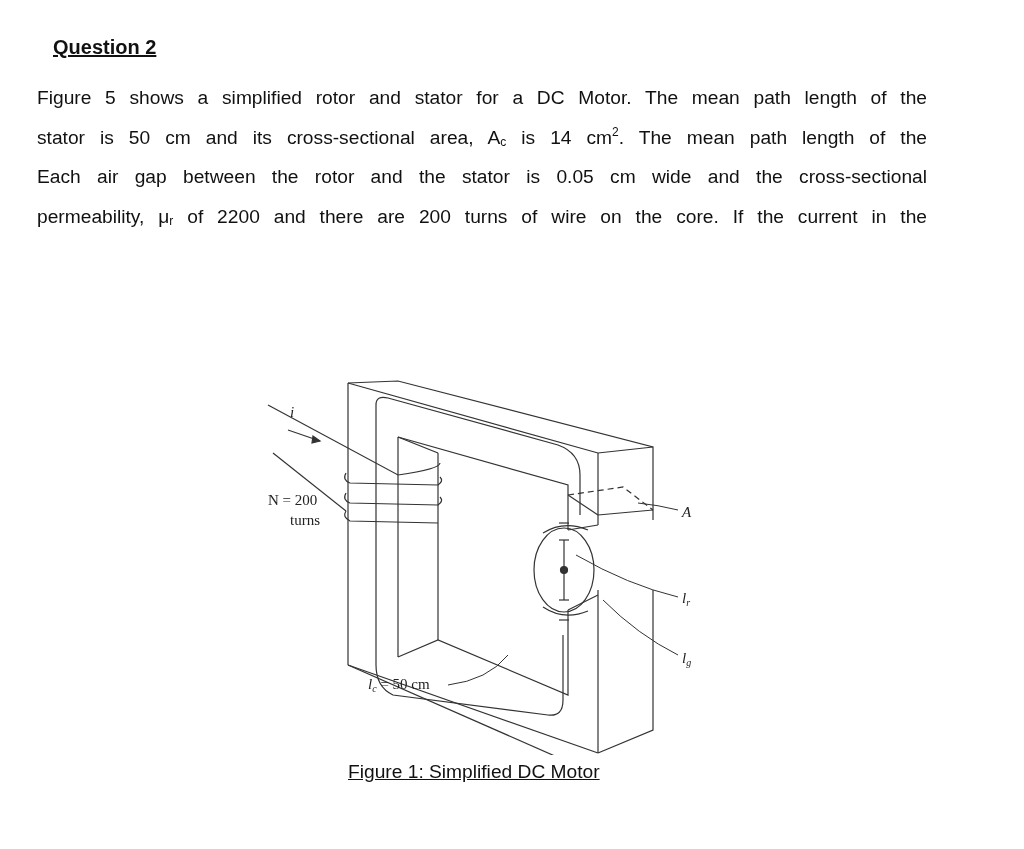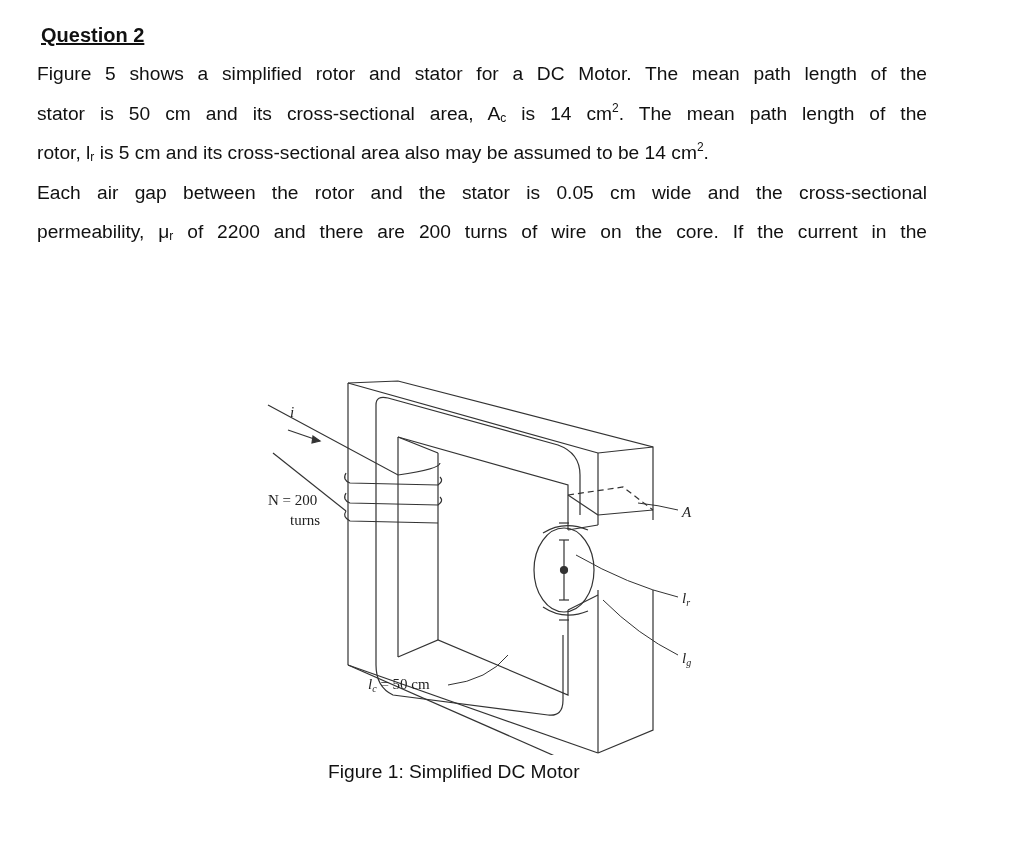--- a/index.html
+++ b/index.html
@@ -1,40 +1,39 @@
 <!DOCTYPE html>
 <html><head>
 <meta charset="utf-8">
 <style>
   html, body { margin: 0; padding: 0; background: #ffffff; }
   body { width: 1024px; height: 849px; position: relative; overflow: hidden;
          font-family: "Liberation Sans", sans-serif; color: #111111; }
   .page { position: absolute; left: 37px; top: 16px; width: 890px; }
-  .q-title { font-weight: bold; font-size: 20px; text-decoration: underline; line-height: 30px; margin: 4px; }
+  .q-title { font-weight: bold; font-size: 20px; text-decoration: underline; line-height: 30px; margin: 16px; }
   .para { font-size: 19.2px; line-height: 39.5px; margin: 0; text-align: justify; text-align-last: left; }
   .para .ln { display: block; text-align: justify; text-align-last: justify; }
   .para .ln.last { text-align-last: left; }
   sub, sup { font-size: 12px; line-height: 0; }
   sub { vertical-align: -2px; }
   sup { vertical-align: 8px; }
   .figure { position: absolute; left: 258px; top: 365px; width: 450px; height: 390px; }
   .figure svg { width: 450px; height: 390px; display: block; }
-  .caption { position: absolute; left: 328px; top: 758px; font-size: 19.2px; line-height: 28px; }
+  .caption { position: absolute; left: 348px; top: 758px; font-size: 19.2px; line-height: 28px; text-decoration: underline; }
   .lbl { font-family: "Liberation Serif", serif; fill: #222; }
 </style>
 </head>
 <body>
 
 <div class="page">
   <h2 class="q-title">Question 2</h2>
 
   <p class="para">
     <span class="ln"><span>Figure 5 shows a simplified rotor and stator for a DC Motor. The mean path length of the</span></span>
     <span class="ln"><span>stator is 50 cm and its cross-sectional area, A</span><sub>c</sub><span> is 14 cm</span><sup>2</sup><span>. The mean path length of the</span></span>
-    <span class="ln last"><span>rotor, l</span><sub>r</sub><span> is 5 cm and its cross-sectional area also may be assumed to be 14 cm</span><sup>2</sup><span>.</span></span>
   </p>
 
   <p class="para">
     <span class="ln"><span>Each air gap between the rotor and the stator is 0.05 cm wide and the cross-sectional</span></span>
     <span class="ln"><span>permeability, μ</span><sub>r</sub><span> of 2200 and there are 200 turns of wire on the core. If the current in the</span></span>
   </p>
 </div>
 
 <div class="figure">
   <svg viewBox="0 0 450 390" fill="none" stroke="#333" stroke-width="1.2">

